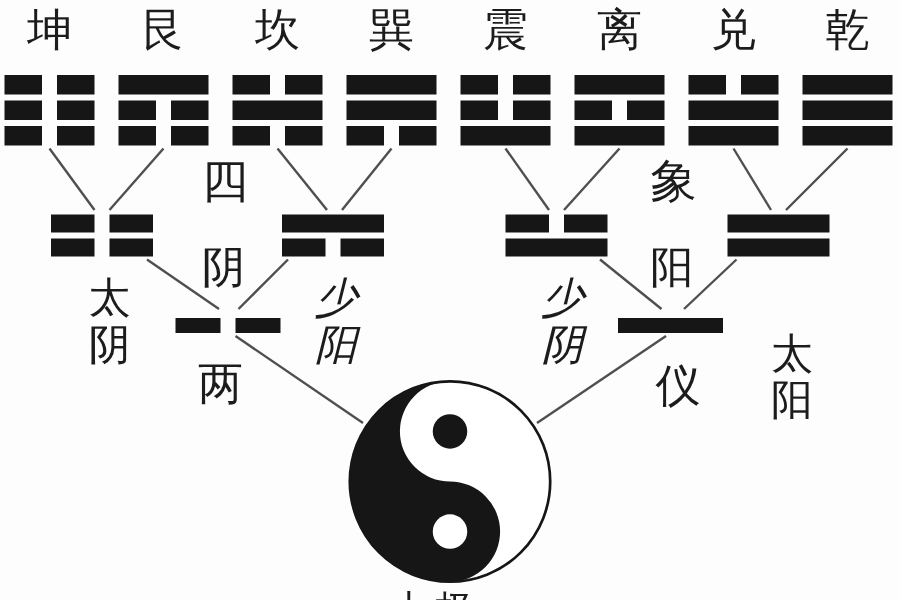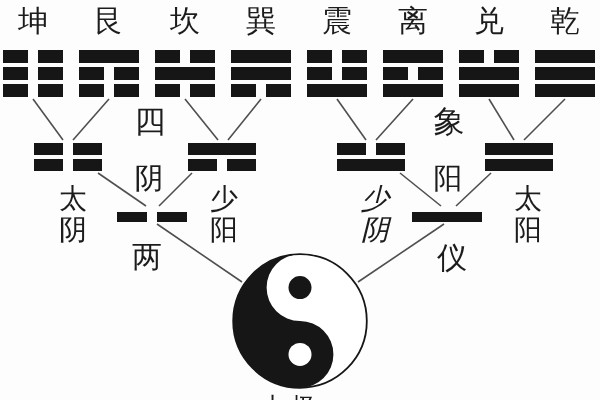--- a/index.html
+++ b/index.html
@@ -180,32 +180,32 @@
       </div>
     </div>
     <div class="vlabel" style="left: 73px;">太阴</div>
     <div class="digram" style="left: 188px;">
       <div class="yao solid"></div>
       <div class="yao broken">
         <span></span>
         <span></span>
       </div>
     </div>
-    <div class="vlabel" style="left: 224px;">少阳</div>
+    <div class="vlabel" style="left: 224px; font-style: italic;">少阳</div>
     <div class="digram" style="left: 337px;">
       <div class="yao broken">
         <span></span>
         <span></span>
       </div>
       <div class="yao solid"></div>
     </div>
     <div class="vlabel" style="left: 375px; font-style: italic;">少阴</div>
     <div class="digram" style="left: 485px;">
       <div class="yao solid"></div>
       <div class="yao solid"></div>
     </div>
-    <div class="vlabel" style="left: 528px;">太阳</div>
+    <div class="vlabel" style="left: 528px; margin-top: 37px;">太阳</div>
     <div class="yao broken formline" style="left: 117px;">
       <span></span>
       <span></span>
     </div>
     <div class="yao solid formline" style="left: 412px;"></div>
   </div>
 
 </body></html>

